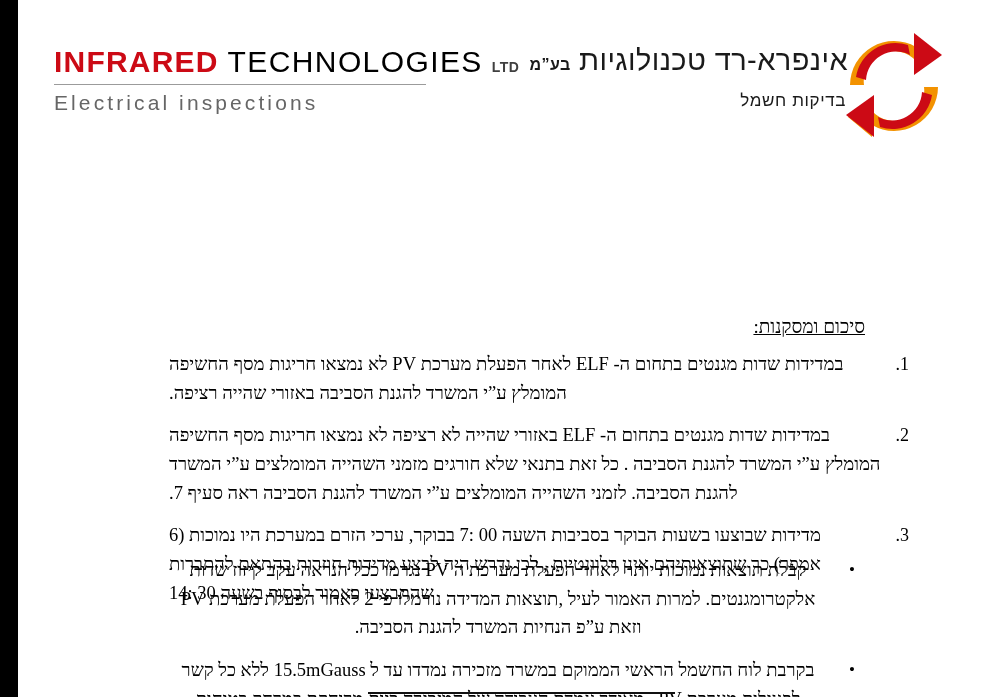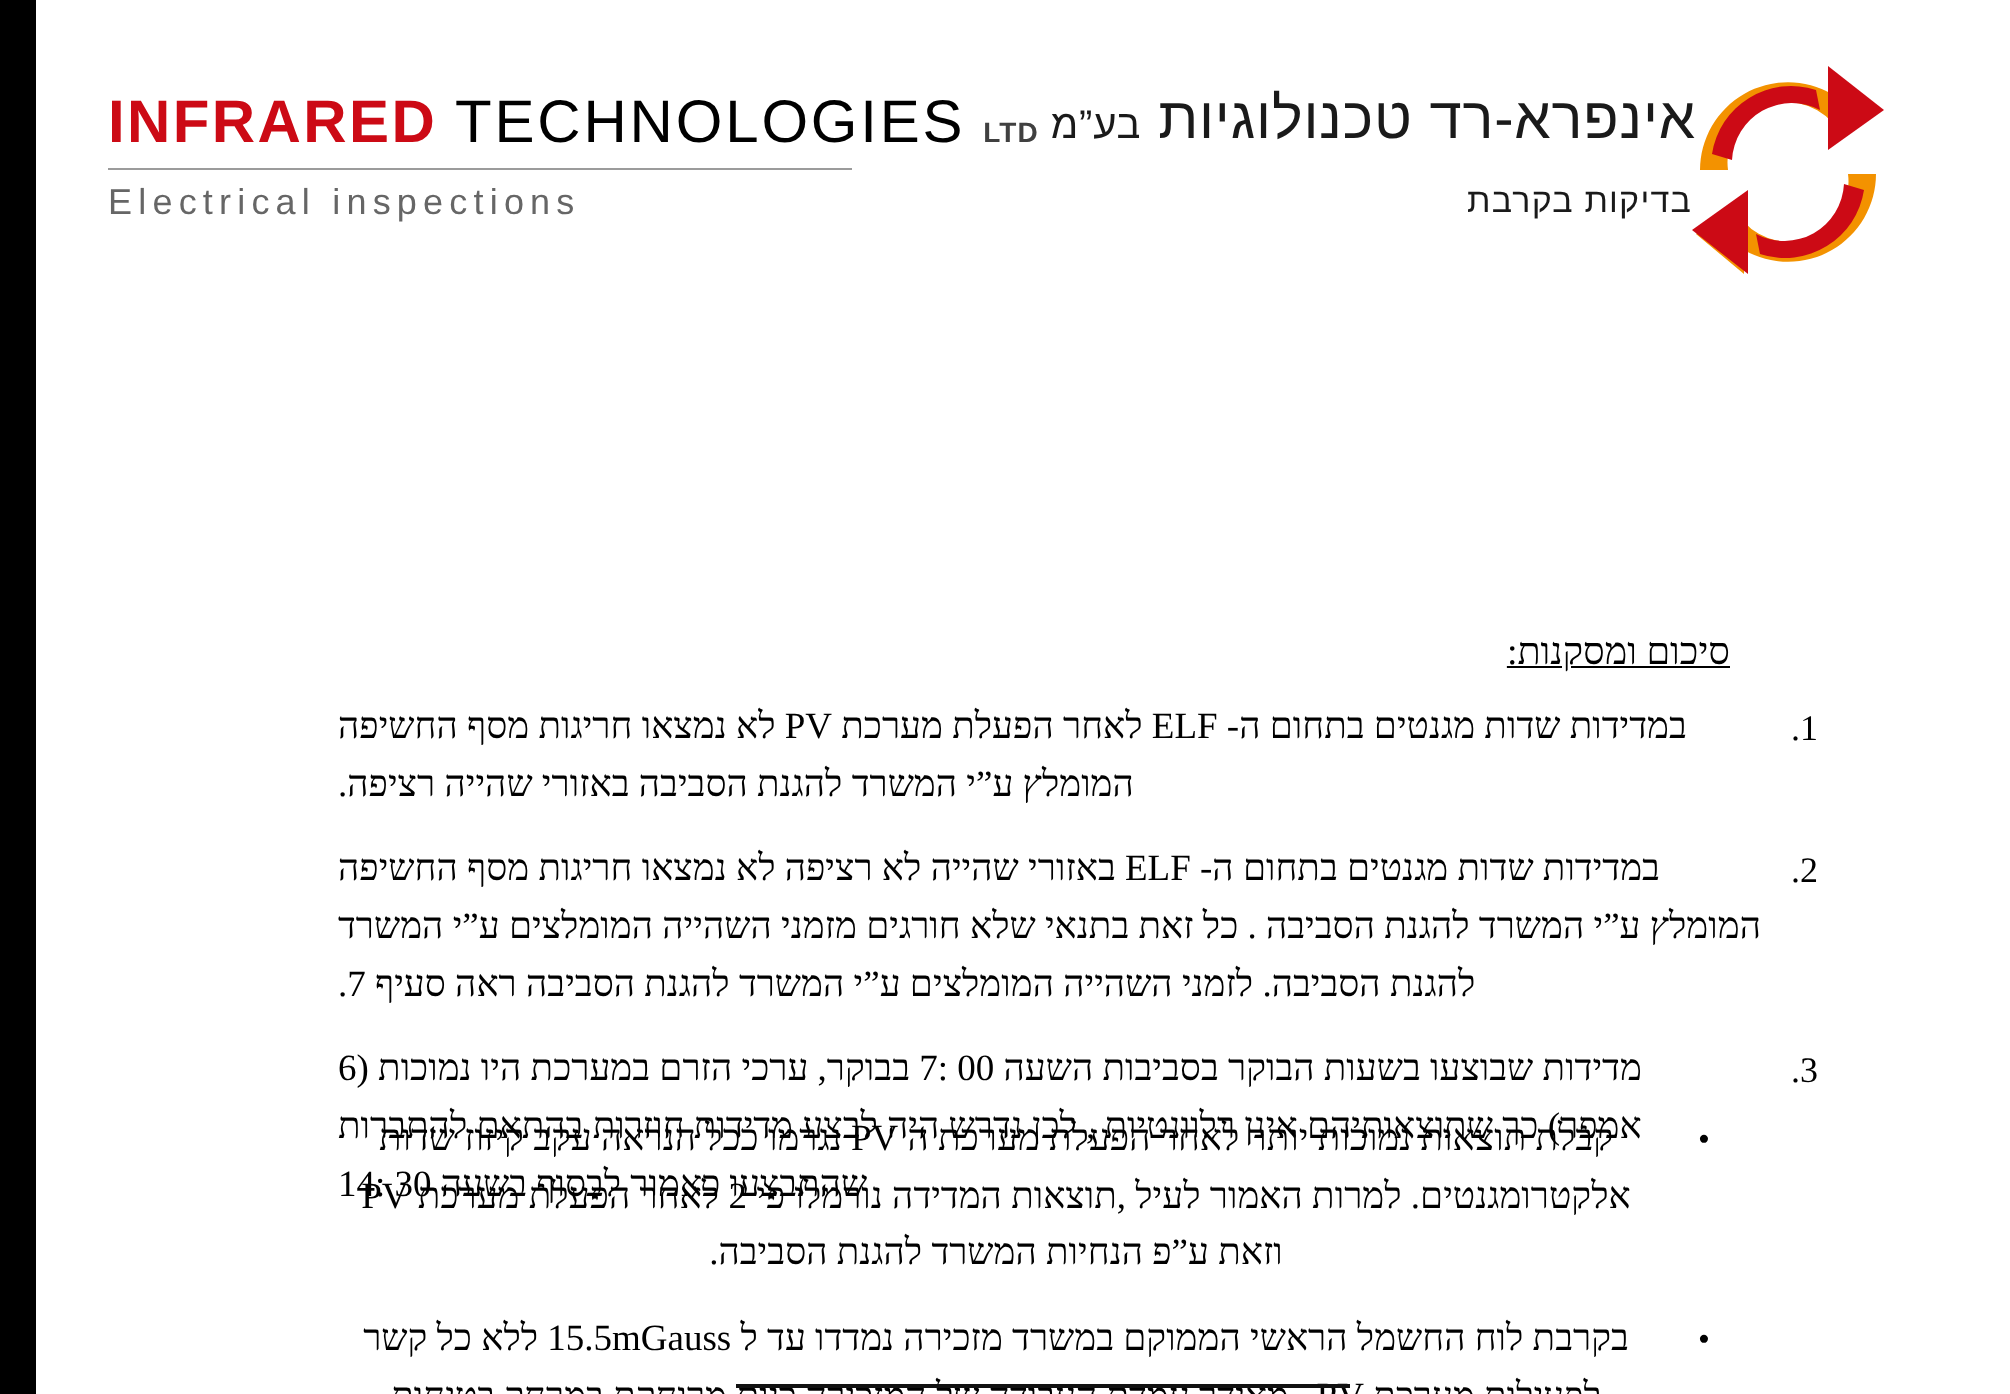--- a/index.html
+++ b/index.html
@@ -67,42 +67,43 @@
   }
   .brand-rule {
     margin-top: 6px;
     width: 372px;
     height: 1px;
     background: #9b9b9b;
   }
   .brand-line2 {
     margin-top: 6px;
     font-family: "Liberation Sans", sans-serif;
-    font-size: 18px;
+    font-size: 21px;
     color: #666666;
     letter-spacing: 3.1px;
   }
 
   .brand-heb {
     position: absolute;
     left: 440px;
     top: 44px;
     width: 390px;
     text-align: right;
     direction: rtl;
   }
   .brand-heb-line1 {
     font-family: "Liberation Sans", sans-serif;
     font-size: 29px;
     color: #1a1a1a;
     letter-spacing: 0.4px;
     white-space: nowrap;
   }
   .brand-heb-line1 .small {
-    font-size: 20px;
+    font-size: 16px;
+    font-weight: bold;
   }
   .brand-heb-line2 {
     margin-top: 14px;
     font-family: "Liberation Sans", sans-serif;
     font-size: 17px;
     color: #1a1a1a;
     letter-spacing: 0.6px;
     padding-right: 2px;
   }
 
@@ -210,21 +211,21 @@
     </div>
     <div class="brand-rule"></div>
     <div class="brand-line2">Electrical inspections</div>
   </div>
 
   <div class="brand-heb">
     <div class="brand-heb-line1">
       <span>אינפרא-רד טכנולוגיות</span>
       <span class="small">בע”מ</span>
     </div>
-    <div class="brand-heb-line2">בדיקות בקרבת</div>
+    <div class="brand-heb-line2">בדיקות חשמל</div>
   </div>
 
   <svg class="logo-mark" viewBox="0 0 108 104" aria-hidden="true">
     <g transform="translate(54,52)">
       <path d="M -44,0 A 44,44 0 0 1 22,-38 L 22,-50 L 46,-30 L 22,-12 L 22,-24 A 30,30 0 0 0 -30,0 Z" fill="#f39200"></path>
       <path d="M 44,2 A 44,44 0 0 1 -22,40 L -22,52 L -46,32 L -22,14 L -22,26 A 30,30 0 0 0 30,2 Z" fill="#f39200"></path>
       <path d="M -38,-8 A 40,40 0 0 1 14,-40 L 16,-30 A 30,30 0 0 0 -28,-5 Z" fill="#cc0a15"></path>
       <path d="M 38,10 A 40,40 0 0 1 -14,42 L -16,32 A 30,30 0 0 0 28,7 Z" fill="#cc0a15"></path>
       <path d="M 20,-52 L 48,-30 L 20,-10 Z" fill="#cc0a15"></path>
       <path d="M -20,52 L -48,30 L -20,10 Z" fill="#cc0a15"></path>

